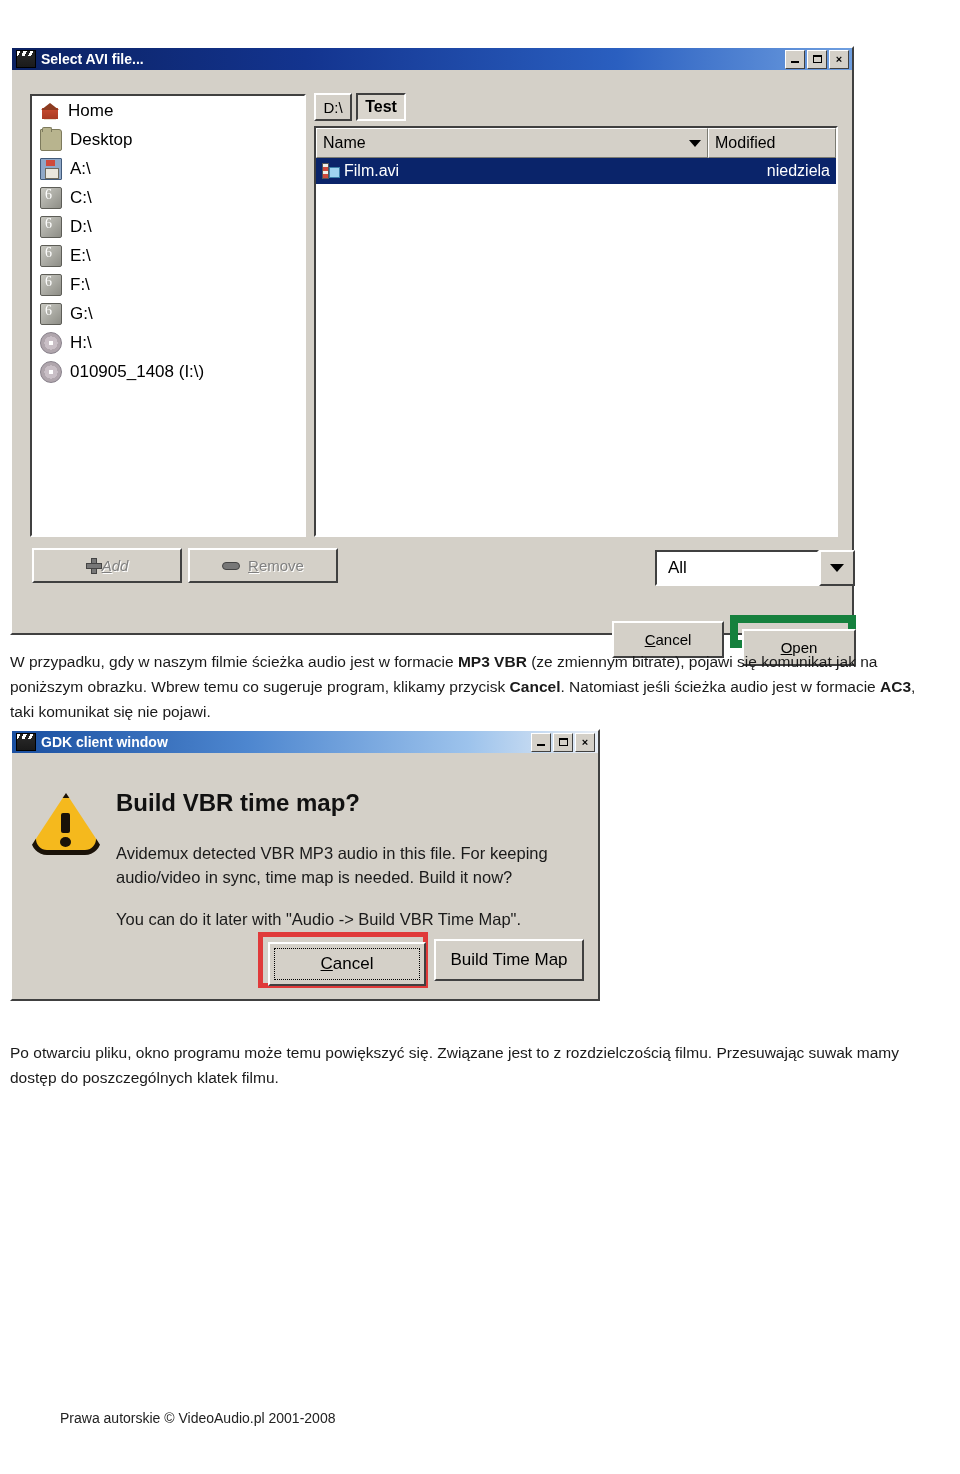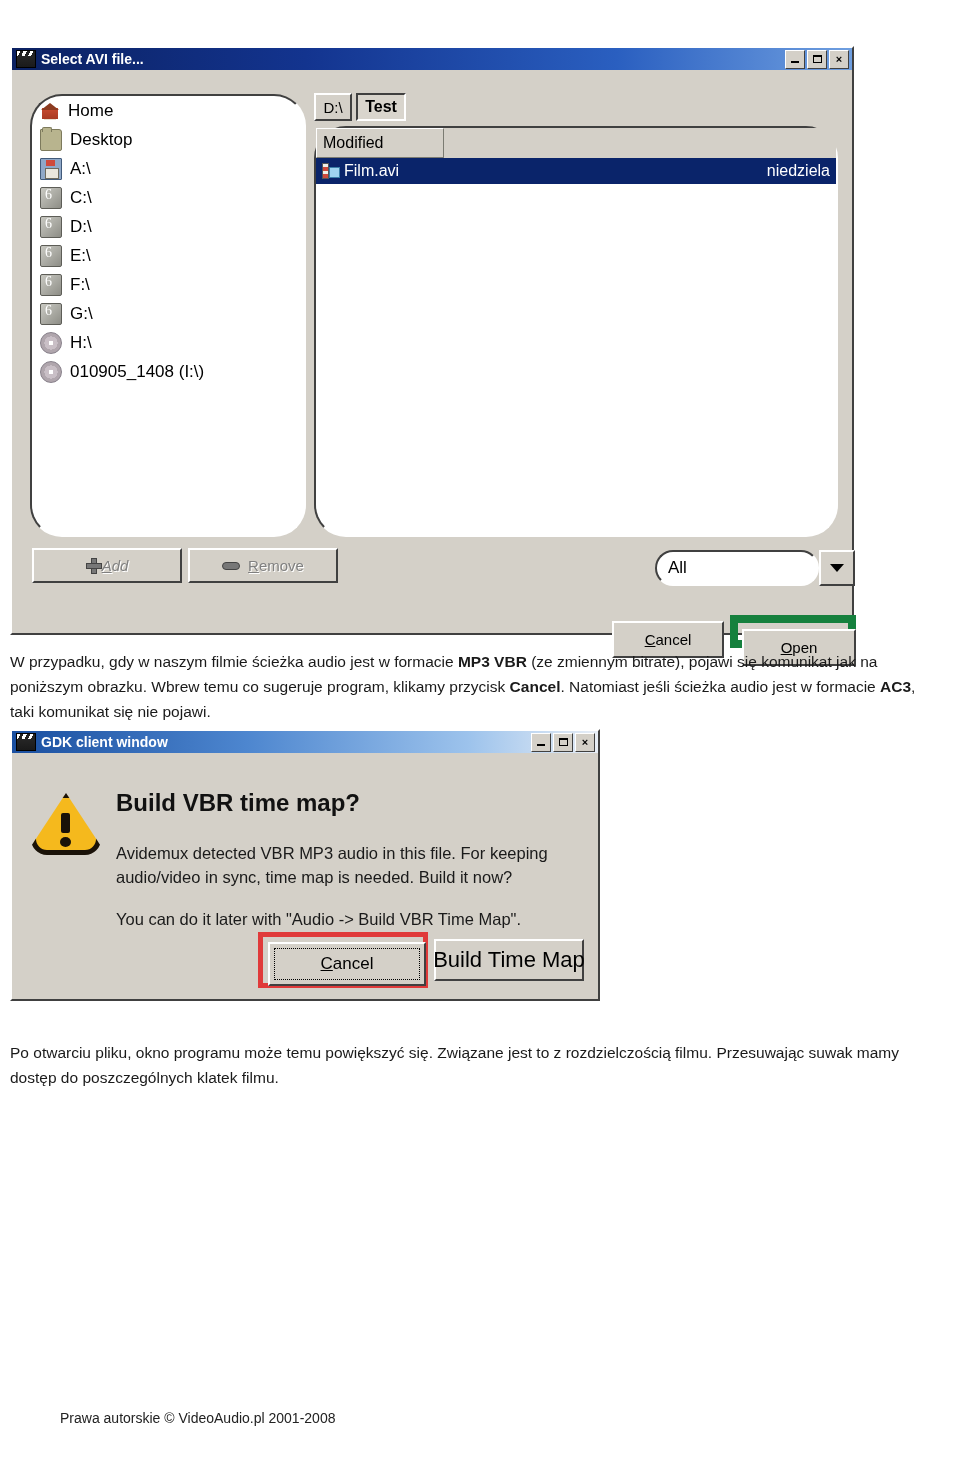--- a/index.html
+++ b/index.html
@@ -32,21 +32,20 @@
     color:#000;font-size:11px;font-weight:bold;line-height:1;
   }
   .glyph-min{width:8px;height:2px;background:#000;margin-top:6px;}
   .glyph-max{width:9px;height:8px;border:1px solid #000;border-top-width:2px;box-sizing:border-box;}
 
   .sunken{
     background:#ffffff;
     border-top:2px solid #404040;border-left:2px solid #404040;
     border-right:2px solid #ffffff;border-bottom:2px solid #ffffff;
     box-sizing:border-box;
-    border-radius:32px;
   }
   .btn{
     background:#d4d0c8;
     border-top:2px solid #ffffff;border-left:2px solid #ffffff;
     border-right:2px solid #404040;border-bottom:2px solid #404040;
     box-sizing:border-box;display:flex;align-items:center;justify-content:center;
     font-size:15px;color:#000;white-space:nowrap;
   }
   .btn.pressed{
     border-top:2px solid #404040;border-left:2px solid #404040;
@@ -154,21 +153,21 @@
   #warn-icon .dot{position:absolute;left:32px;top:46px;width:11px;height:10px;background:#1a1208;border-radius:50%;}
   #gdk-heading{position:absolute;left:104px;top:36px;font-size:24px;font-weight:bold;color:#111;}
   #gdk-body-text{position:absolute;left:104px;top:88px;width:470px;font-size:16.5px;color:#1a1a1a;line-height:24px;}
   #gdk-note{position:absolute;left:104px;top:157px;width:470px;font-size:16.5px;color:#1a1a1a;}
   #gdk-cancel-wrap{position:absolute;left:258px;top:932px;width:170px;height:56px;border:5px solid #e03a3a;box-sizing:border-box;}
   #gdk-cancel-btn{position:absolute;left:5px;top:5px;width:158px;height:44px;}
   #gdk-cancel-btn .inner{
     position:absolute;left:4px;top:4px;right:4px;bottom:4px;
     border:1px dotted #000;display:flex;align-items:center;justify-content:center;font-size:17px;
   }
-  #gdk-build-btn{position:absolute;left:434px;top:939px;width:150px;height:42px;font-size:22px;}
+  #gdk-build-btn{position:absolute;left:434px;top:939px;width:150px;height:42px;font-size:17px;}
 
   
   #footer{
     position:absolute;left:60px;top:1410px;font-size:14px;color:#222;
   }
 </style>
 </head>
 <body>
 
 <div class="win" id="avi-window">
@@ -233,20 +232,24 @@
       </div>
     </div>
 
     <div id="bc-bar">
       <span class="btn" id="bc-dslash">D:\</span>
       <span class="btn pressed" id="bc-test">Test</span>
     </div>
 
     <div class="sunken" id="file-pane">
       <div class="col-head">
+        <span class="col col-name">
+          <span>Name</span>
+          <span class="sort-arrow"></span>
+        </span>
         <span class="col col-mod">Modified</span>
       </div>
       <div class="file-row">
         <span class="fname">
           <span class="file-icon"></span>
           <span>Film.avi</span>
         </span>
         <span>niedziela</span>
       </div>
     </div>

